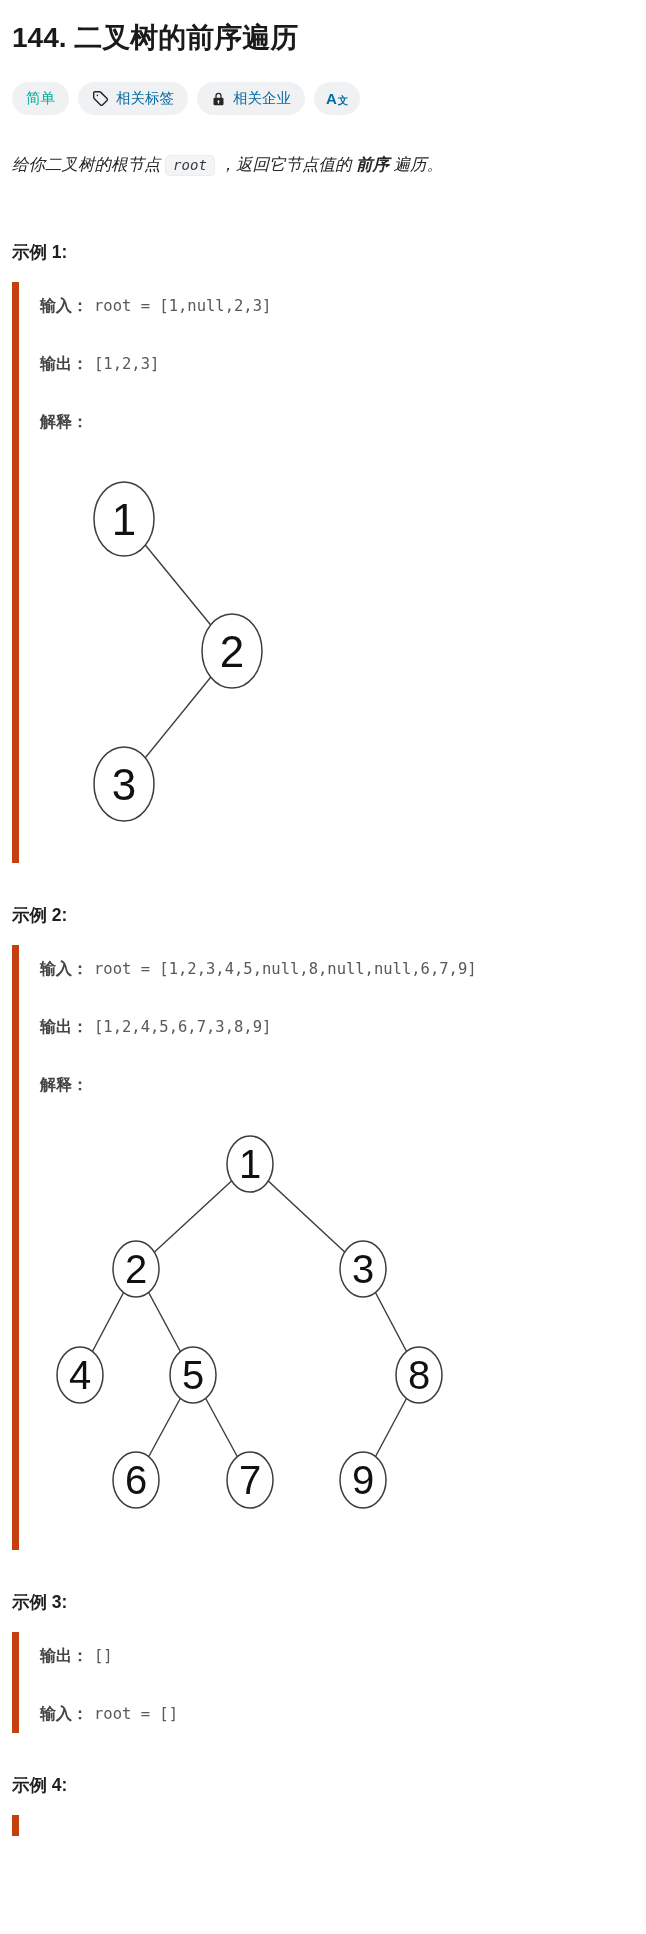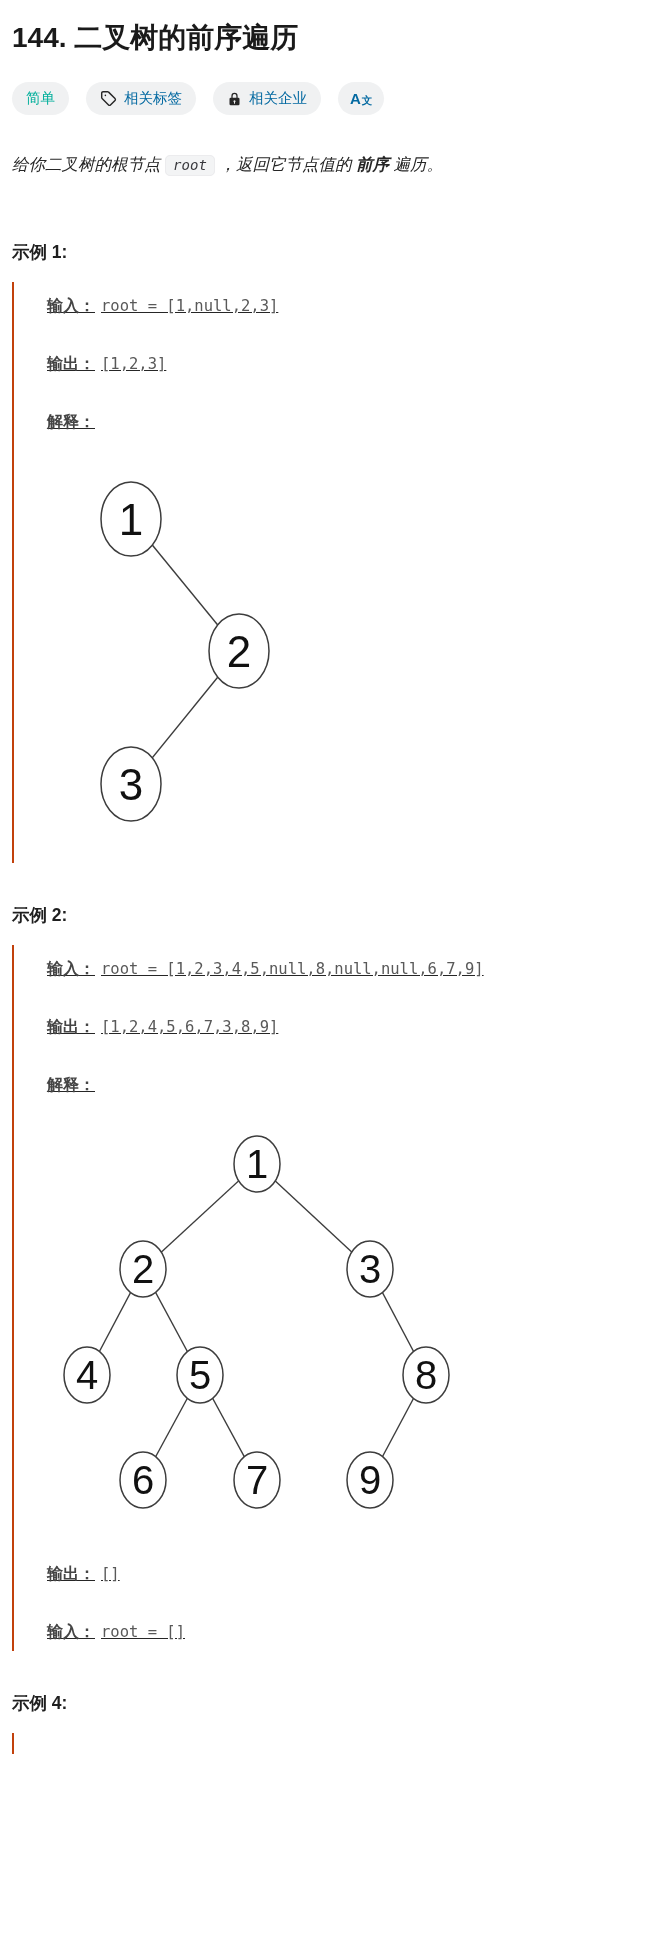--- a/index.html
+++ b/index.html
@@ -17,21 +17,21 @@
     font-weight: 700;
     margin: 2px 0 15px 0;
     line-height: 1.15;
     color: #1a1a1a;
     letter-spacing: 0;
   }
 
   .badge-row {
     display: flex;
     align-items: center;
-    gap: 17px;
+    gap: 9px;
     margin-top: 28px;
   }
   .pill {
     display: inline-flex;
     align-items: center;
     gap: 7px;
     background: #f0f1f2;
     border-radius: 17px;
     height: 33px;
     padding: 0 14px;
@@ -64,24 +64,23 @@
     color: #38383d;
   }
 
   .example-title {
     font-size: 17.5px;
     font-weight: 700;
     color: #1f1f1f;
     margin: 40px 0 18px 0;
   }
   .example-block {
-    border-left: 2px solid #c2410c;
-    padding: 13px 0 8px 33px;
+    border-left: 7px solid #c2410c;
+    padding: 13px 0 8px 21px;
     margin: 0;
-    text-decoration: underline;
   }
   .io-line {
     font-family: "DejaVu Sans Mono", "Liberation Mono", monospace;
     font-size: 15.5px;
     line-height: 21px;
     color: #595959;
     margin: 0 0 36px 0;
   }
   .io-line:last-child { margin-bottom: 0; }
   .io-line .io-label {
@@ -184,20 +183,21 @@
           <ellipse cx="371" cy="243" rx="23" ry="28"></ellipse>
           <text x="371" y="257.4" font-size="40">8</text>
           <ellipse cx="88" cy="348" rx="23" ry="28"></ellipse>
           <text x="88" y="362.4" font-size="40">6</text>
           <ellipse cx="202" cy="348" rx="23" ry="28"></ellipse>
           <text x="202" y="362.4" font-size="40">7</text>
           <ellipse cx="315" cy="348" rx="23" ry="28"></ellipse>
           <text x="315" y="362.4" font-size="40">9</text>
         </svg>
       </div>
+      <h3 class="example-title">示例 3:</h3>
       <div class="example-block">
         <div class="io-line"><span class="io-label">输出：</span><span>[]</span></div>
         <div class="io-line"><span class="io-label">输入：</span><span>root = []</span></div>
       </div>
       <h3 class="example-title">示例 4:</h3>
       <div class="example-block">
       </div>
     </div>
 
 </div>

